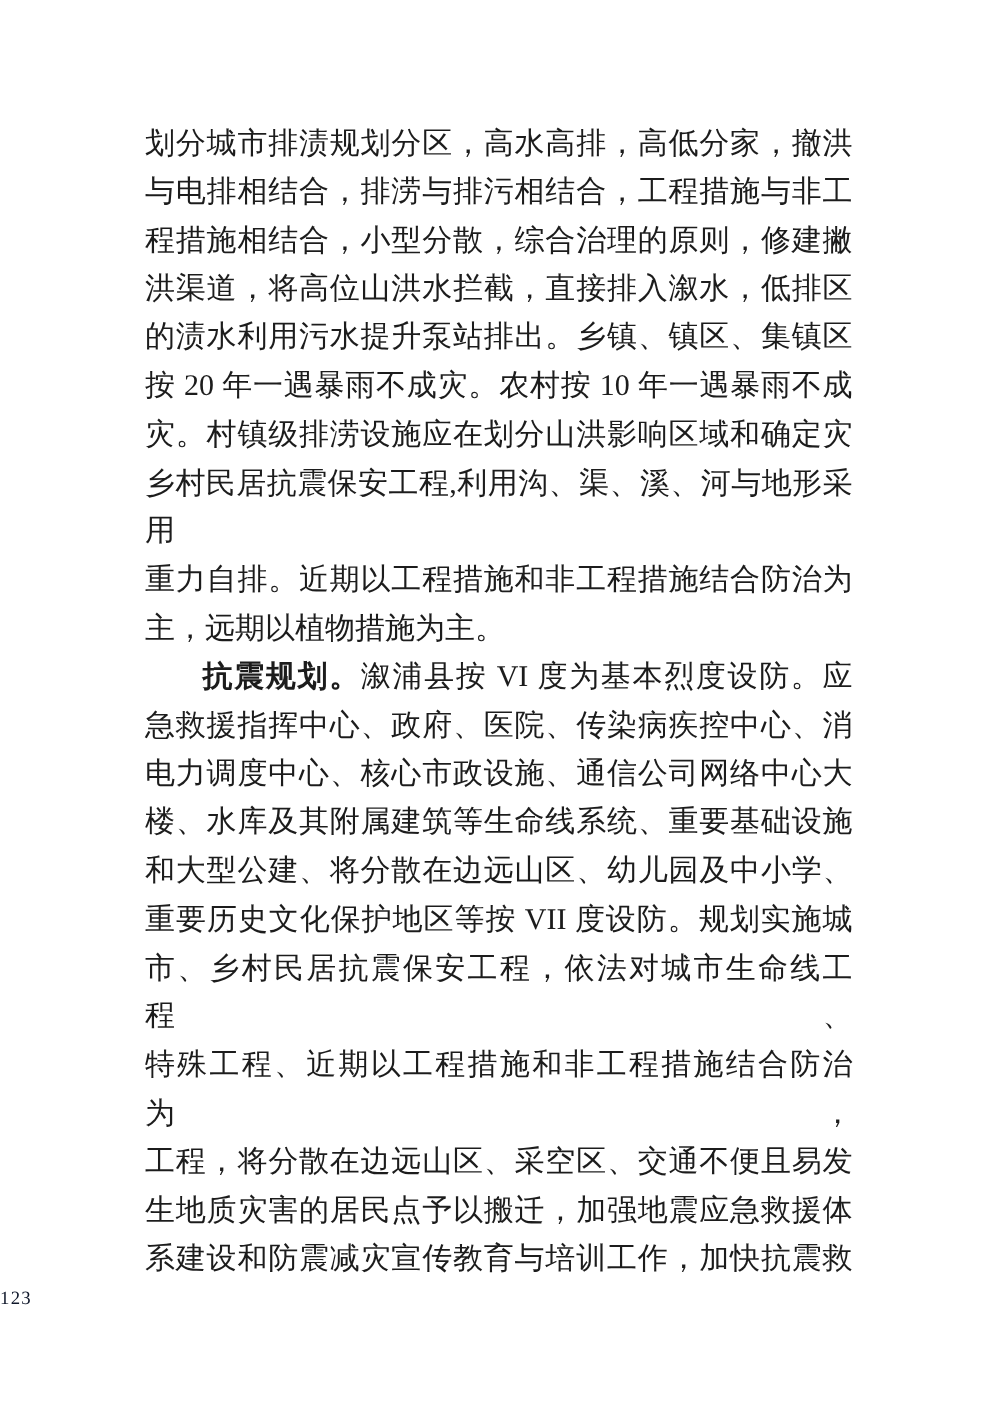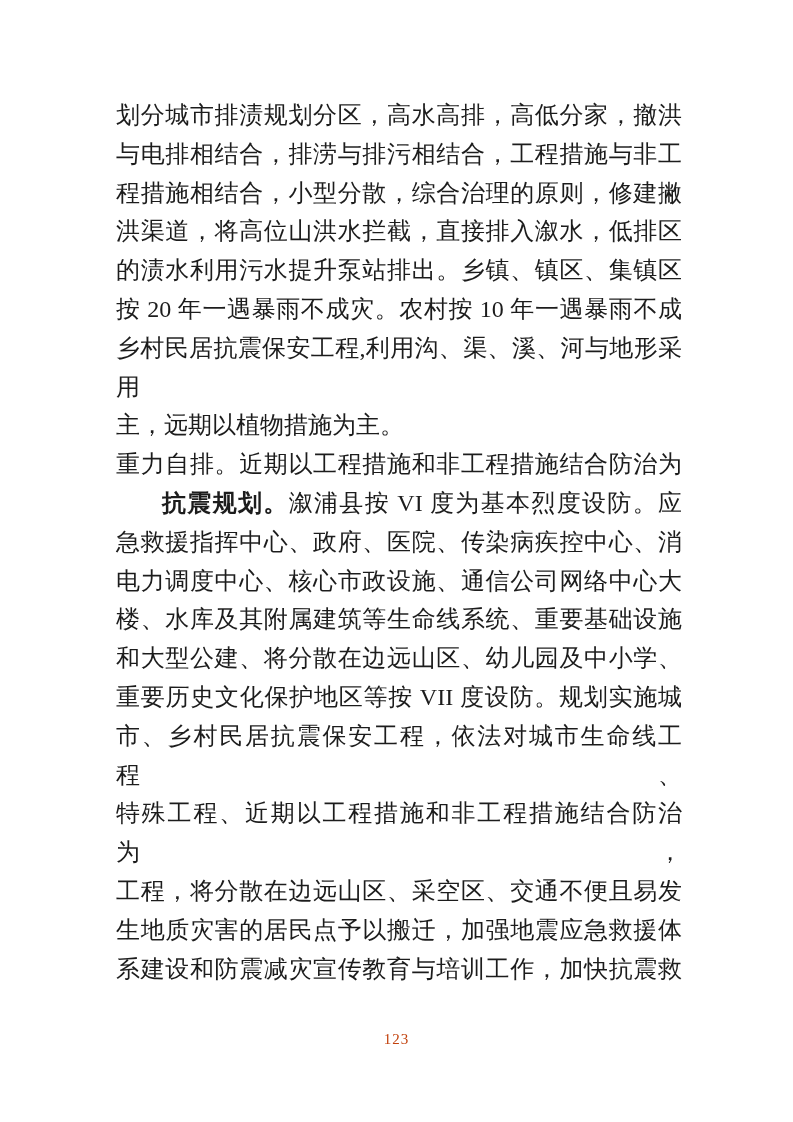--- a/index.html
+++ b/index.html
@@ -39,40 +39,40 @@
   }
   .u {
     text-decoration-thickness: 1.5px;
     text-underline-offset: 8px;
   }
   .page-number {
     position: absolute;
     top: 1031px;
     left: 0;
     right: 0;
-    text-align: center;
     font-size: 15px;
     letter-spacing: 1px;
-    color: #c2410c;
+    color: #0f172a;
   }
 </style>
 </head>
 <body>
 
 <div class="page">
   <div class="text-block">
     <div class="line"><span>划分城市排渍规划分区，高水高排，高低分家，撤洪</span></div>
     <div class="line"><span>与电排相结合，排涝与排污相结合，工程措施与非工</span></div>
     <div class="line"><span>程措施相结合，小型分散，综合治理的原则，修建撇</span></div>
     <div class="line"><span>洪渠道，将高位山洪水拦截，直接排入溆水，低排区</span></div>
     <div class="line"><span>的渍水利用污水提升泵站排出。乡镇、镇区、集镇区</span></div>
     <div class="line"><span>按 20 年一遇暴雨不成灾。农村按 10 年一遇暴雨不成</span></div>
+    <div class="line"><span>灾。村镇级排涝设施应在划分山洪影响区域和确定灾</span></div>
     <div class="line"><span>乡村民居抗震保安工程,利用沟、渠、溪、河与地形采用</span></div>
+    <div class="line"><span>重力自排。近期以工程措施和非工程措施结合防治为</span></div>
     <div class="line align-left"><span>主，远期以植物措施为主。</span></div>
-    <div class="line"><span>重力自排。近期以工程措施和非工程措施结合防治为</span></div>
     <div class="line indent"><span class="b">抗震规划。</span><span class="u">溆浦县按 VI 度为基本烈度设防。应</span></div>
     <div class="line"><span class="u">急救援指挥中心、政府、医院、传染病疾控中心、消</span></div>
     <div class="line"><span class="u">电力调度中心、核心市政设施、通信公司网络中心大</span></div>
     <div class="line"><span class="u">楼、水库及其附属建筑等生命线系统、重要基础设施</span></div>
     <div class="line"><span class="u">和大型公建、将分散在边远山区、幼儿园及中小学、</span></div>
     <div class="line"><span class="u">重要历史文化保护地区等按 VII 度设防。</span><span>规划实施城</span></div>
     <div class="line"><span>市、乡村民居抗震保安工程，依法对城市生命线工程、</span></div>
     <div class="line"><span>特殊工程、近期以工程措施和非工程措施结合防治为，</span></div>
     <div class="line"><span>工程，将分散在边远山区、采空区、交通不便且易发</span></div>
     <div class="line"><span>生地质灾害的居民点予以搬迁，加强地震应急救援体</span></div>

